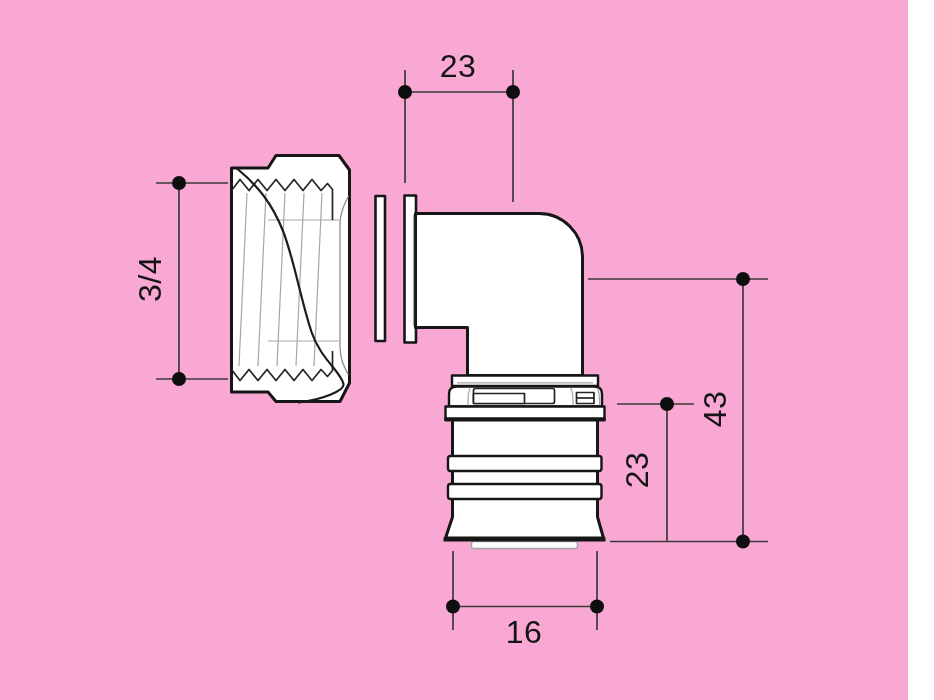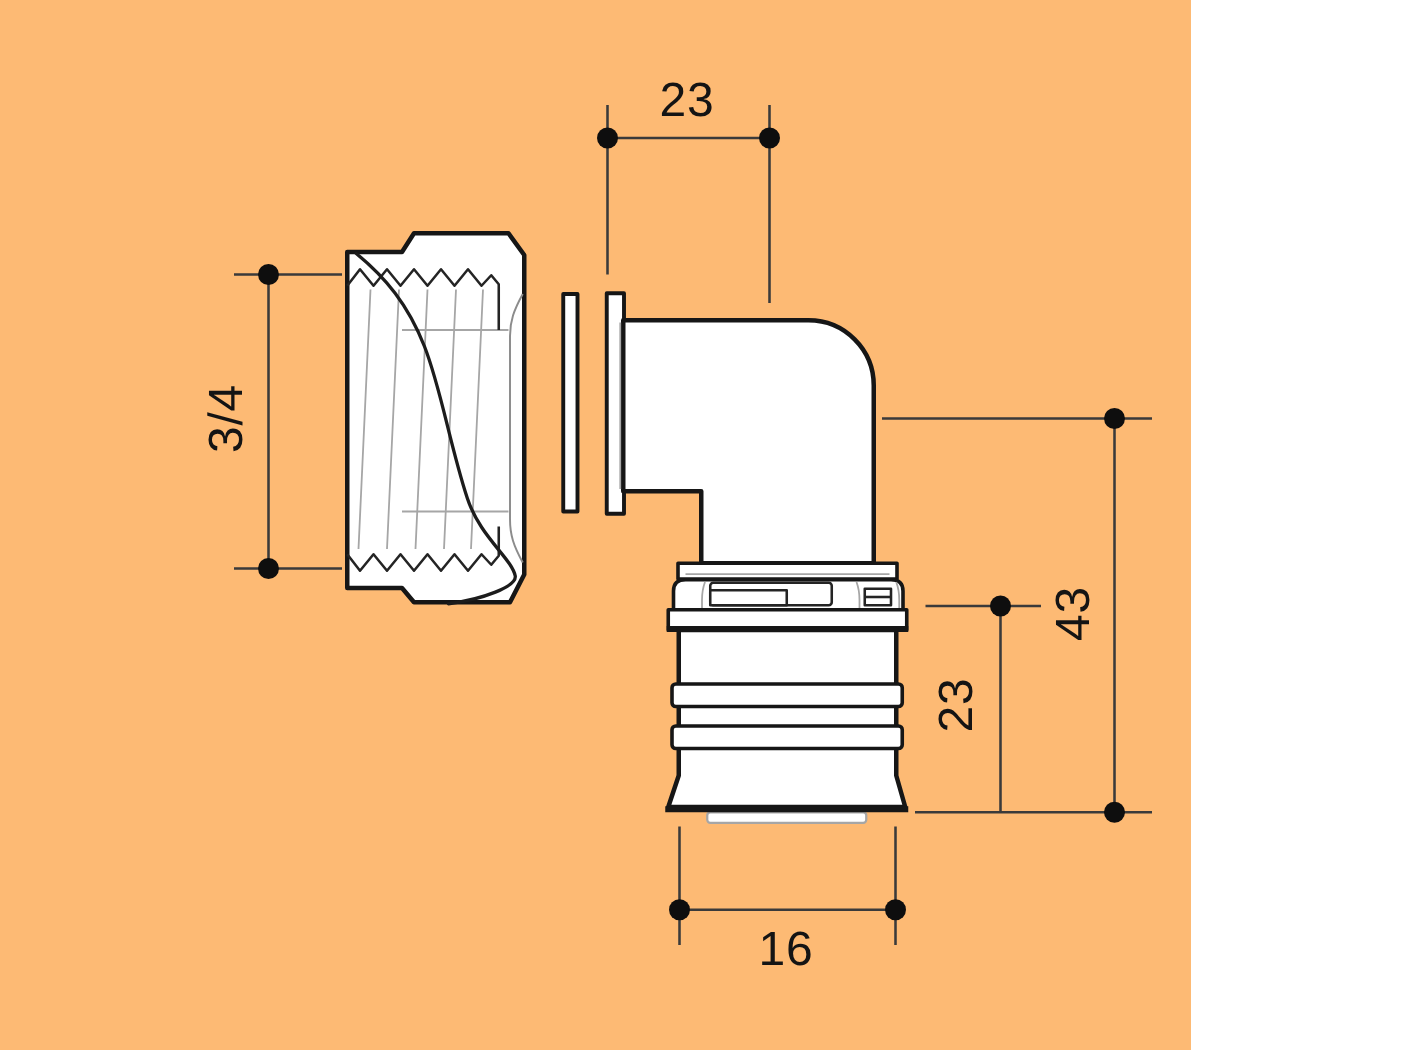--- a/index.html
+++ b/index.html
@@ -1,16 +1,16 @@
 <!DOCTYPE html>
 <html><head>
 <meta charset="utf-8">
 <style>
   html,body{margin:0;padding:0;background:#ffffff;}
-  .stage{position:relative;width:794px;height:700px;background:#fdba74;overflow:hidden;
+  .stage{position:relative;width:908px;height:700px;background:#f9a8d4;overflow:hidden;
          font-family:"Liberation Sans",sans-serif;}
   svg{position:absolute;left:0;top:0;display:block;}
 
   
   .outline   {stroke:#161616;stroke-width:3;  fill:#ffffff;stroke-linejoin:round;}
   .outline-m {stroke:#161616;stroke-width:2.6;fill:#ffffff;stroke-linejoin:round;}
   .outline-s {stroke:#161616;stroke-width:2.4;fill:#ffffff;stroke-linejoin:round;}
   .detail    {stroke:#242424;stroke-width:1.7;fill:none;stroke-linejoin:round;}
   .detail-f  {stroke:#242424;stroke-width:1.7;fill:#ffffff;stroke-linejoin:round;}
   .curve     {stroke:#1c1c1c;stroke-width:2.2;fill:none;stroke-linecap:round;}

